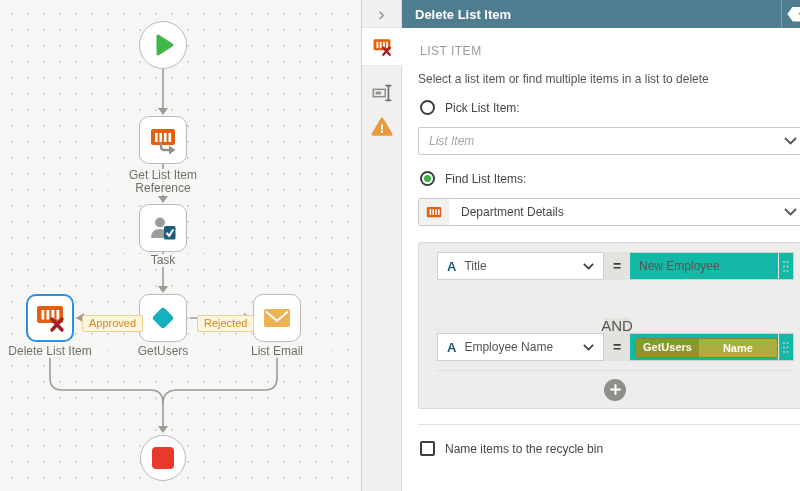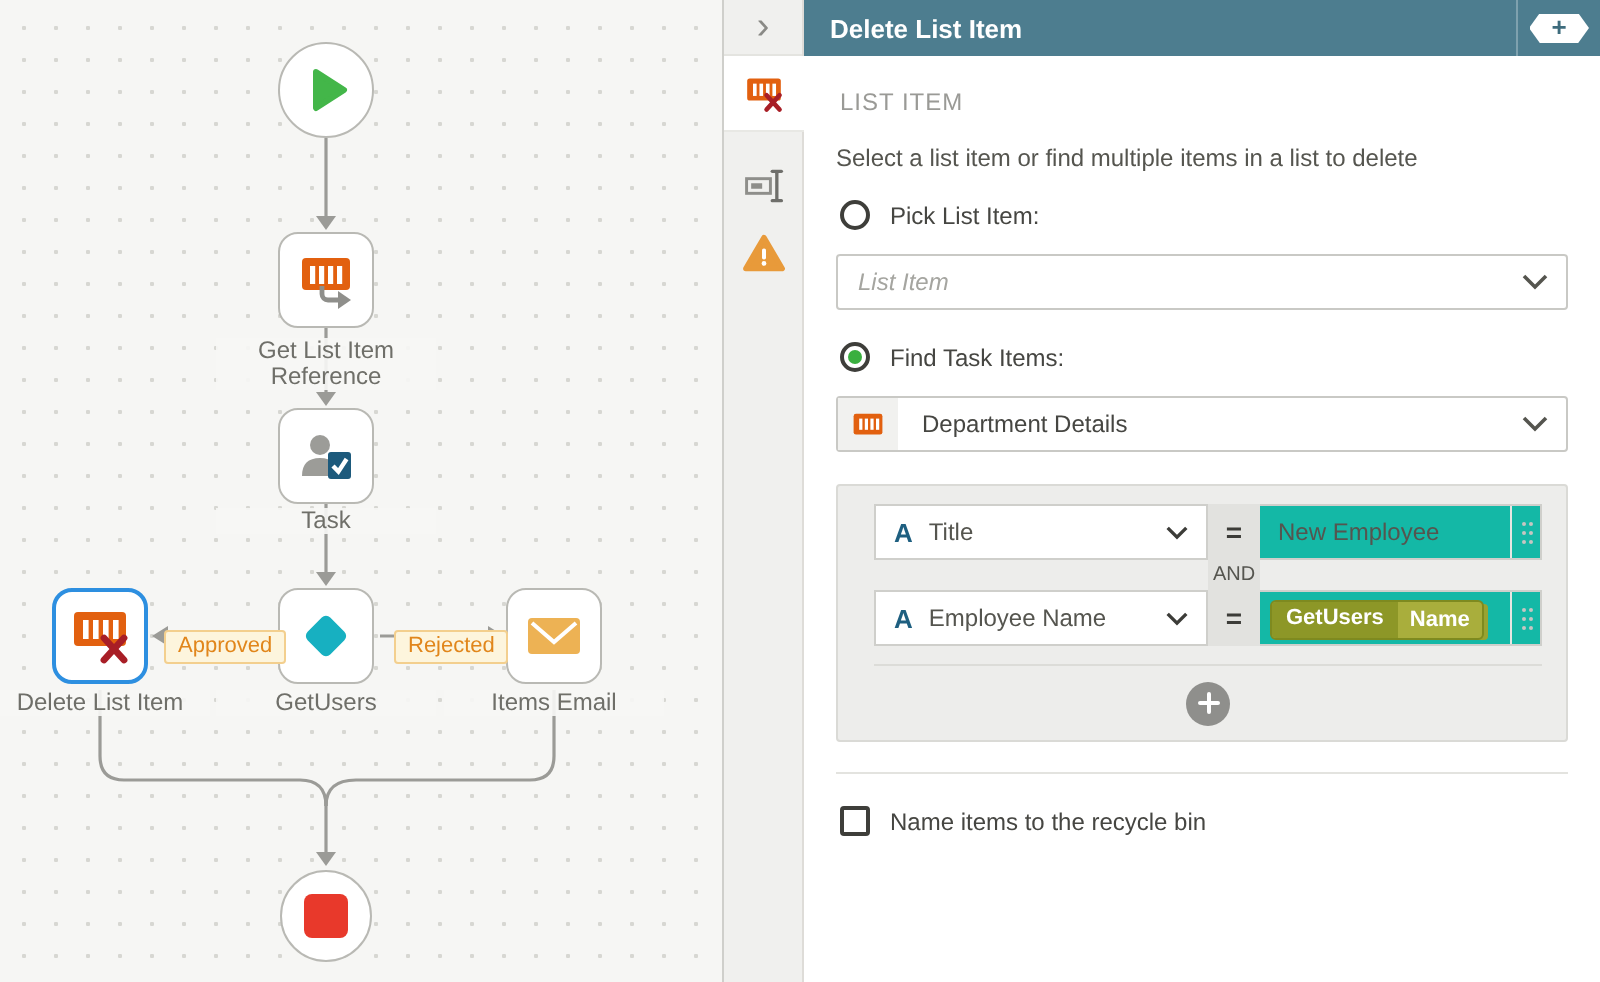--- a/index.html
+++ b/index.html
@@ -65,33 +65,33 @@
     margin:0 2px 0 2px; }
   .cond-grid { display:grid; grid-template-columns:167px 26px 1fr 0px;
     padding:9px 12px 9px 18px; }
   .cell { height:28px; }
   .field-cell { background:#fff; border:1px solid #cfcfcb; display:flex; align-items:center; }
   .field-cell .a-ic { font-size:13px; font-weight:bold; color:#1e5f80; margin:0 8px 0 9px; }
   .field-cell .f-label { flex:1; font-size:12px; color:#55554f; }
   .eq-cell { background:#e2e2df; display:flex; align-items:center; justify-content:center;
     font-size:14px; font-weight:bold; color:#3c3c38; }
   .and-cell { background:#e2e2df; height:15px; display:flex; align-items:center;
-    justify-content:center; font-size:10px; color:#55554f; }
+    justify-content:center; font-size:15px; color:#55554f;margin-top:38px; }
   .spacer-cell { height:15px; }
   .val-cell { background:#14b8a6; border:1px solid #cfcfcb; border-left:none;
     display:flex; align-items:center; }
   .val-text { flex:1; font-size:12px; color:#55554f; padding-left:9px; }
   .val-token-wrap { flex:1; padding-left:5px; }
   .handle { width:15px; height:100%; border-left:1px solid #e6e6e2; flex:none;
     display:flex; align-items:center; justify-content:center; cursor:grab; }
   .token { display:inline-flex; border:1px solid #7e8a1f; border-radius:3px;
     background:#a9ae3c; overflow:hidden; font-size:11px; font-weight:bold; color:#fff;
     box-shadow:3px 1px 0 -1px #99a331; cursor:pointer; }
   .token .seg-a { background:#8d9727; padding:2px 7px; }
-  .token .seg-b { padding:3px 6px; }
+  .token .seg-b { padding:3px 24px; }
   .plus-row { border-top:1px solid #dcdcd8; margin:0 12px 0 18px; height:38px;
     display:flex; align-items:center; justify-content:center; }
   .plus-btn { width:22px; height:22px; border-radius:50%; background:#8f8f8c;
     display:flex; align-items:center; justify-content:center; cursor:pointer; }
   .divider { border:none; border-top:1px solid #e3e3df; margin:15px 2px 16px 2px; }
   .check-row { display:flex; align-items:center; margin:0 0 0 4px; cursor:pointer; }
   .checkbox { width:15px; height:15px; border:2px solid #3e3e3a; border-radius:2px;
     background:#fff; margin-right:10px; flex:none; }
 </style>
 </head>
@@ -171,21 +171,21 @@
       </svg>
     </div>
     <div class="node-label" style="left:-5px; top:345px;">Delete List Item</div>
 
     <div class="node rect" style="left:253px; top:294px;">
       <svg width="32" height="32" viewBox="0 0 32 32">
         <rect x="3" y="7" width="26" height="18" rx="2" fill="#edb254"></rect>
         <polyline points="5,9.5 16,19 27,9.5" stroke="#fff" stroke-width="2" fill="none"></polyline>
       </svg>
     </div>
-    <div class="node-label" style="left:222px; top:345px;">Items Email</div>
+    <div class="node-label" style="left:222px; top:345px;">List Email</div>
 
     <div class="node circle" style="left:140px; top:435px; width:46px; height:46px;">
       <svg width="24" height="24" viewBox="0 0 24 24">
         <rect x="1" y="1" width="22" height="22" rx="4" fill="#e8392b"></rect>
       </svg>
     </div>
 
     <div class="edge-label" style="left:82px; top:299px;">Approved</div>
     <div class="edge-label" style="left:197px; top:299px;">Rejected</div>
   </div>
@@ -250,21 +250,21 @@
 
         <div class="select">
           <span class="ph">List Item</span>
           <svg class="chev" width="13" height="8" viewBox="0 0 13 8">
             <polyline points="1,1 6.5,6.5 12,1" stroke="#55554f" stroke-width="1.8" fill="none"></polyline>
           </svg>
         </div>
 
         <div class="choice-row">
           <span class="radio checked"></span>
-          <span class="choice-label">Find Task Items:</span>
+          <span class="choice-label">Find List Items:</span>
         </div>
 
         <div class="select" style="">
           <span class="icon-cell">
             <svg width="16" height="13" viewBox="0 0 20 16">
               <rect x="1" y="1" width="18" height="13" rx="1.5" fill="#e2600f"></rect>
               <rect x="4.5" y="4" width="2" height="7" fill="#fff"></rect>
               <rect x="8" y="4" width="2" height="7" fill="#fff"></rect>
               <rect x="11.5" y="4" width="2" height="7" fill="#fff"></rect>
               <rect x="15" y="4" width="2" height="7" fill="#fff"></rect>

